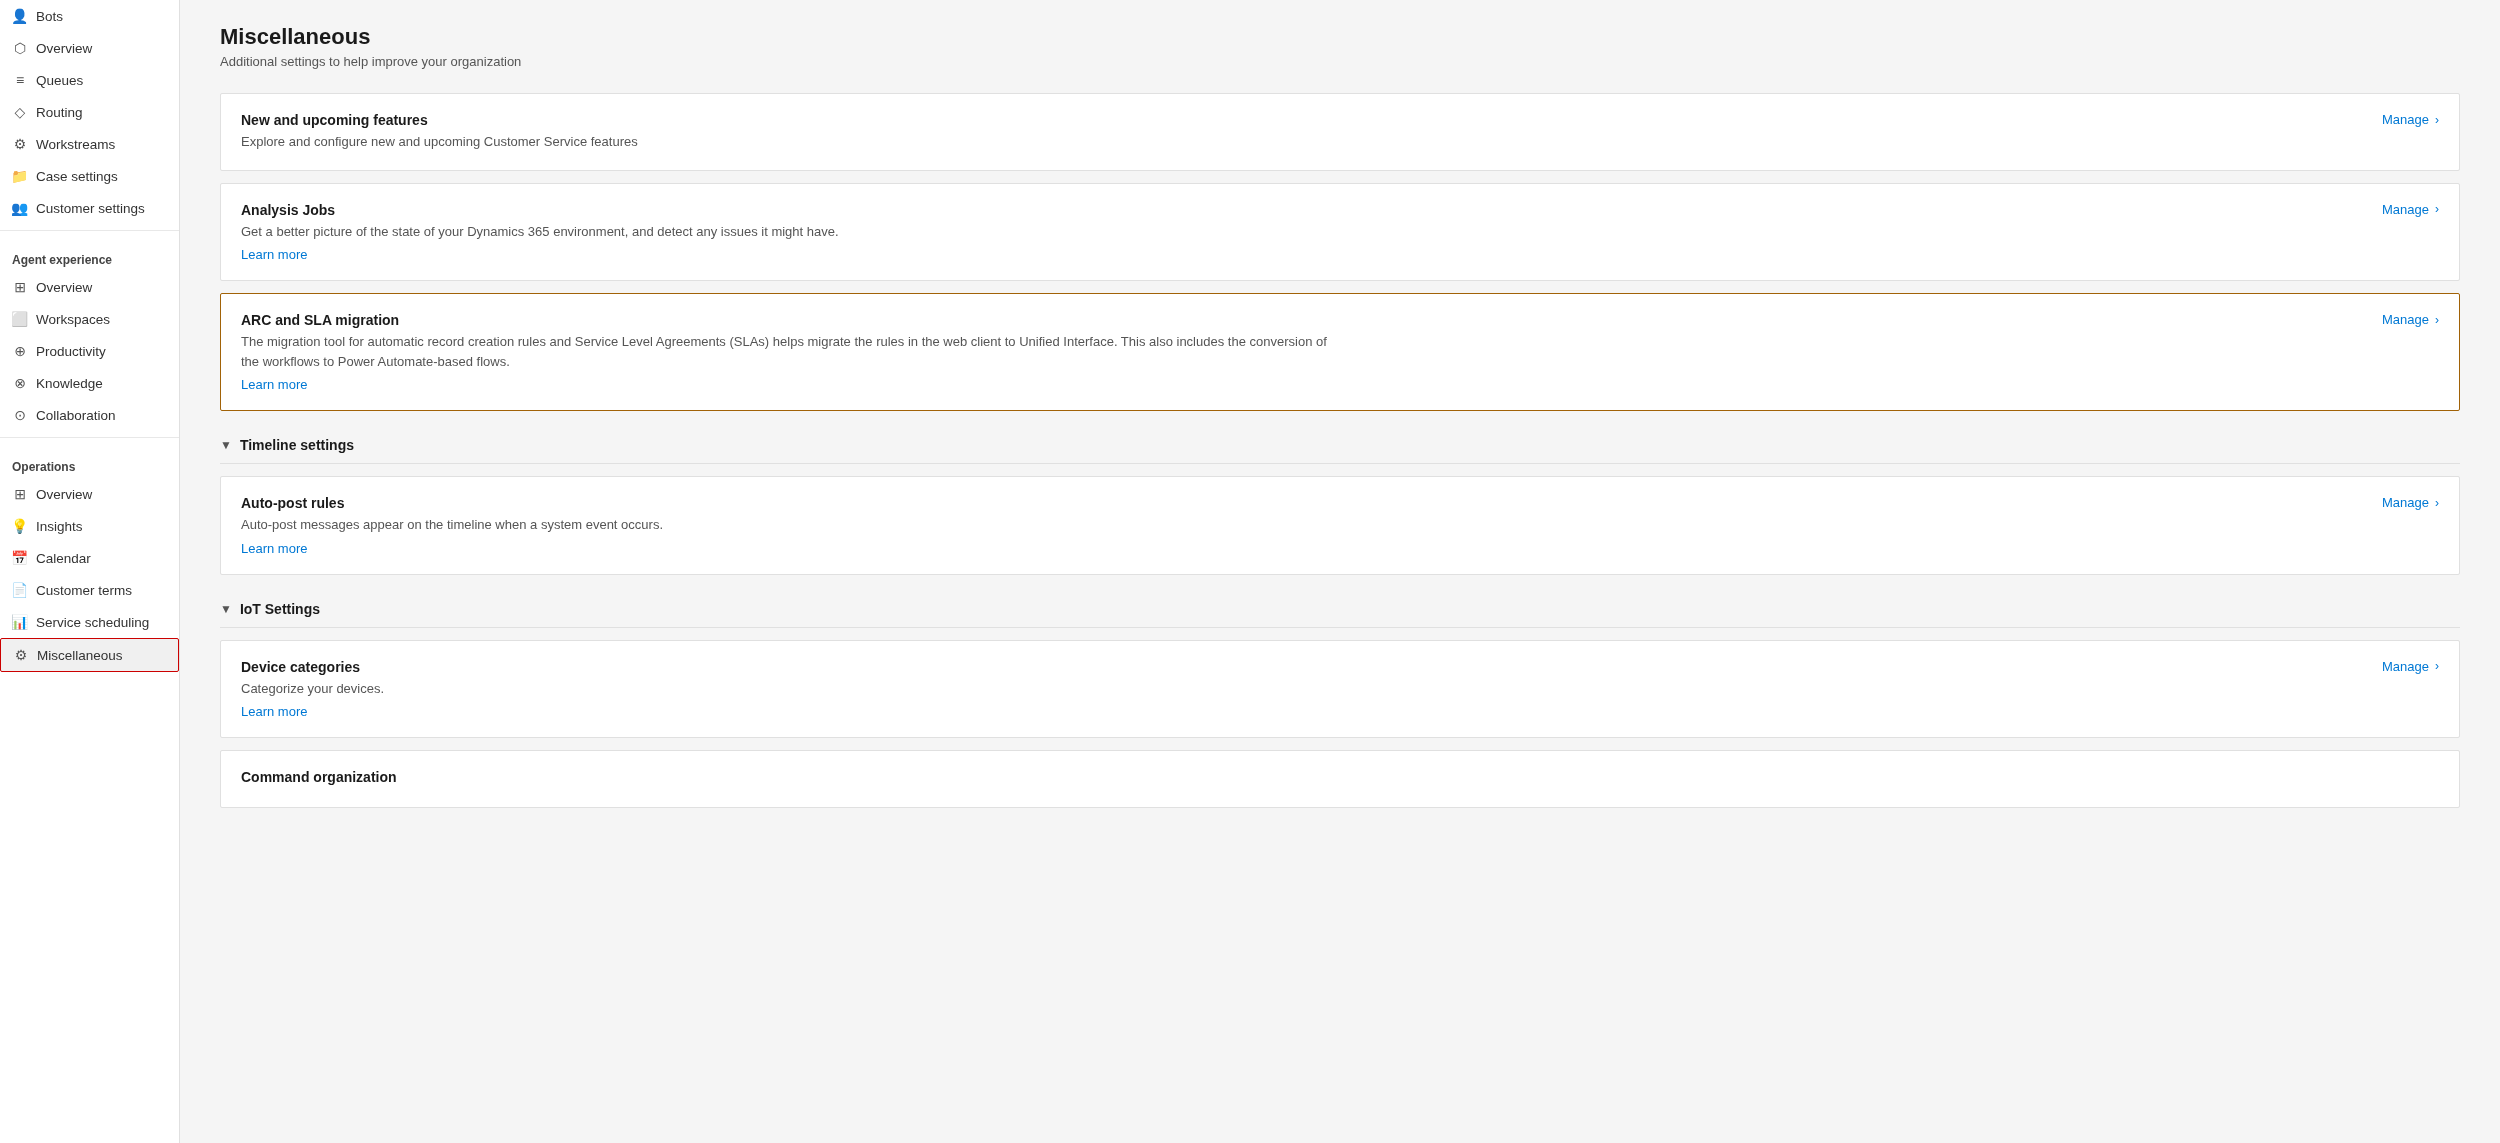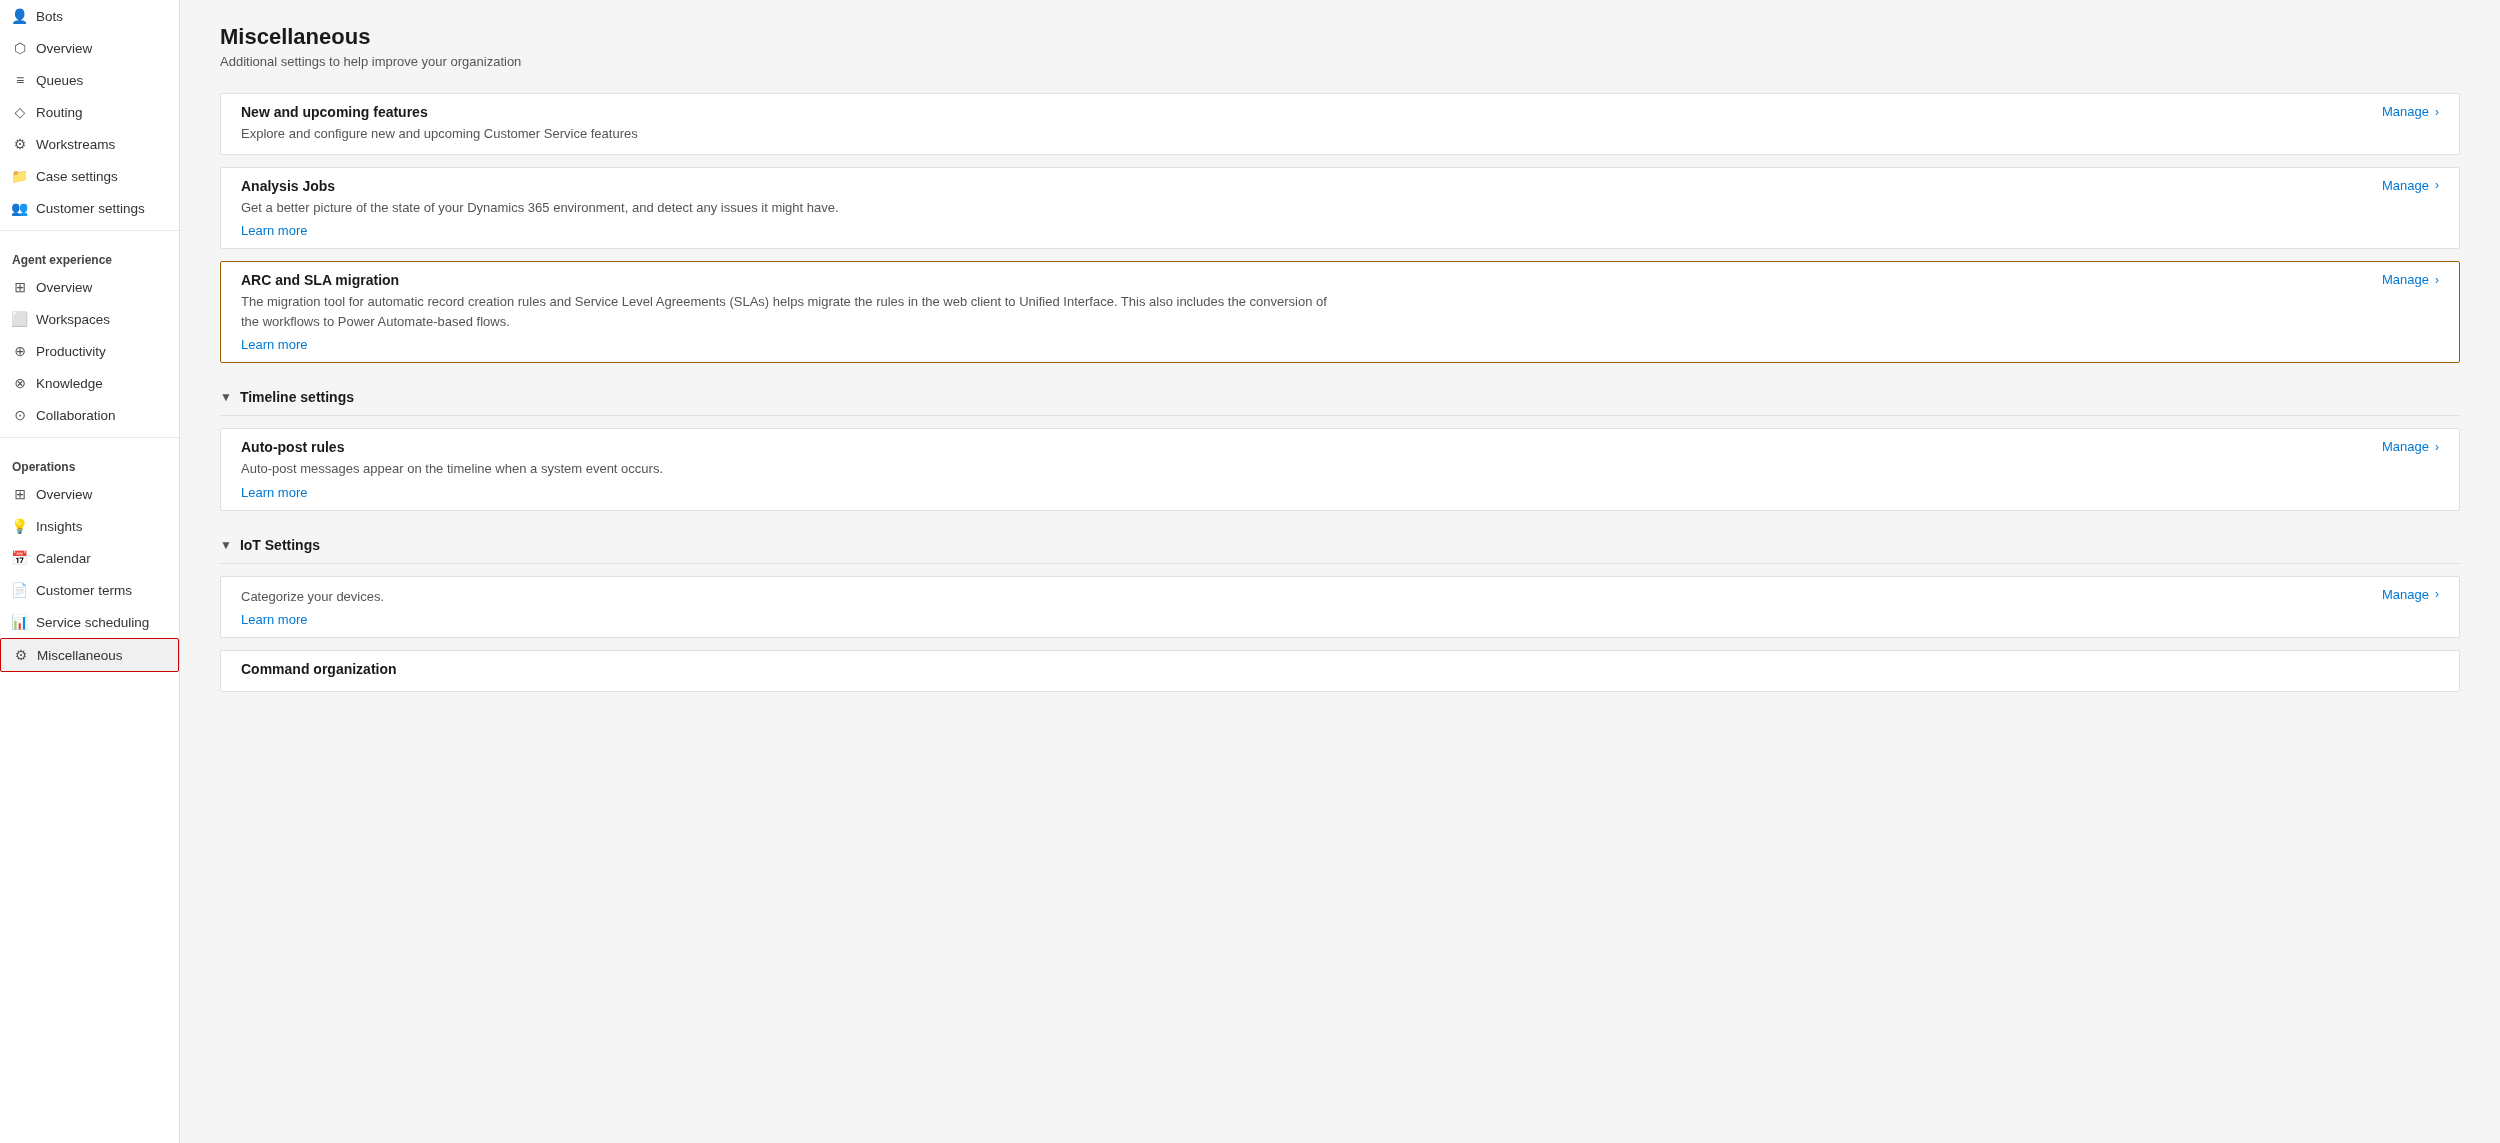--- a/index.html
+++ b/index.html
@@ -71,21 +71,21 @@
       font-size: 13px;
       color: #555;
       margin-bottom: 24px;
     }
 
     
     .section-card {
       background: #fff;
       border: 1px solid #e0e0e0;
       border-radius: 2px;
-      padding: 10px 20px;
+      padding: 18px 20px;
       margin-bottom: 12px;
       display: flex;
       align-items: flex-start;
       justify-content: space-between;
     }
     .section-card.highlighted {
       border: 1px solid #a16207;
     }
     .card-content { flex: 1; }
     .card-title {
@@ -289,20 +289,21 @@
     </button>
   </div>
 
   <div class="collapsible-header">
     <span class="chevron">▼</span>
     <span>IoT Settings</span>
   </div>
 
   <div class="section-card">
     <div class="card-content">
+      <div class="card-title">Device categories</div>
       <div class="card-desc">Categorize your devices.</div>
       <a href="#" class="card-link">Learn more</a>
     </div>
     <button class="manage-btn">
       <span>Manage</span>
       <span class="chevron-right">›</span>
     </button>
   </div>
 
   <div class="section-card">

